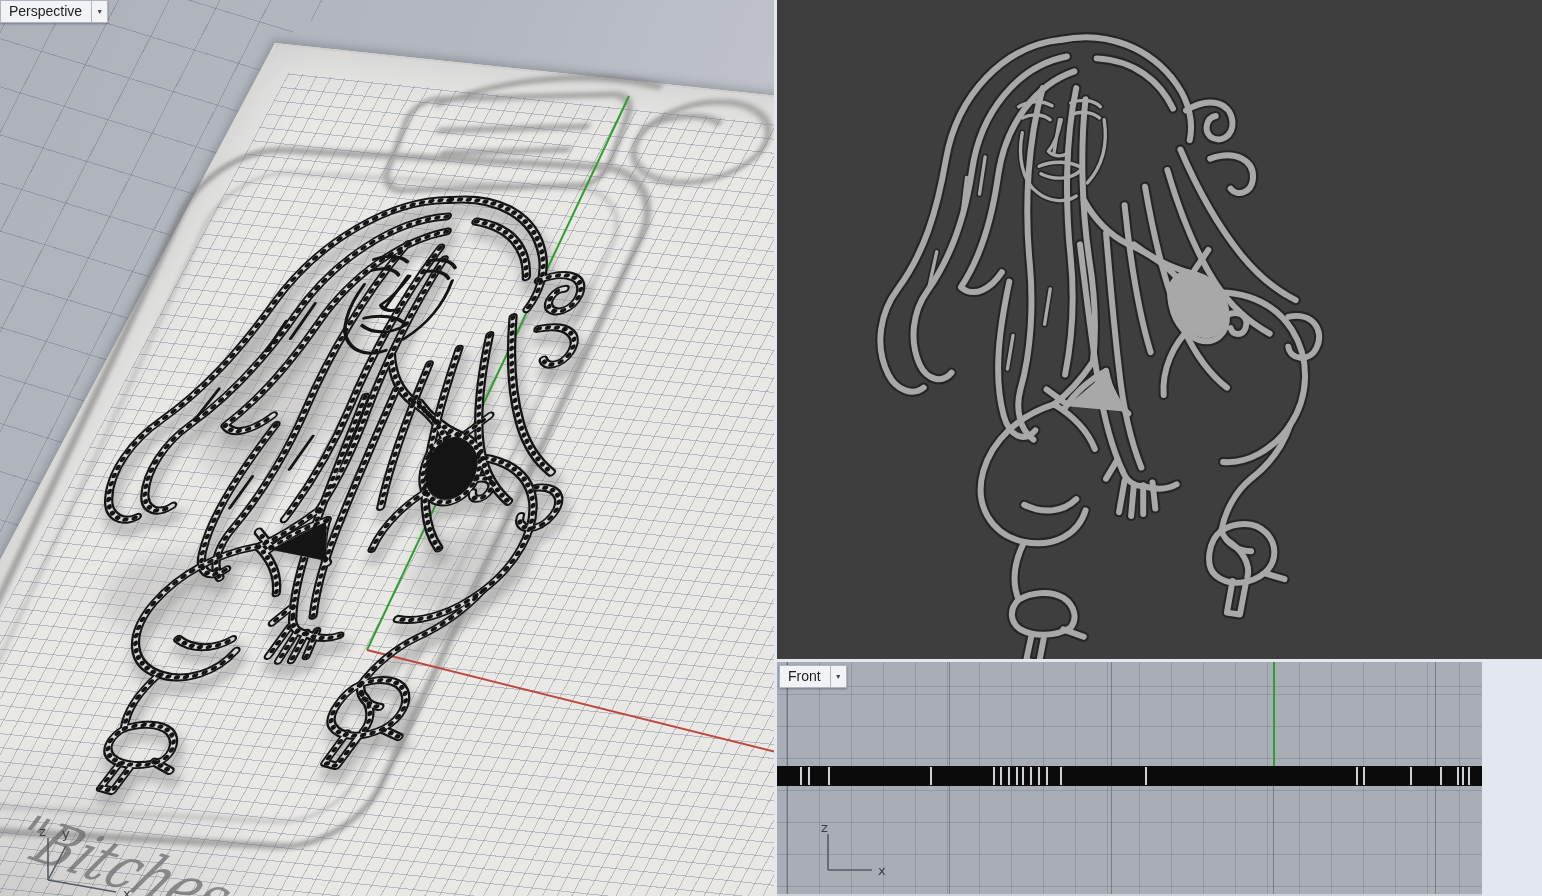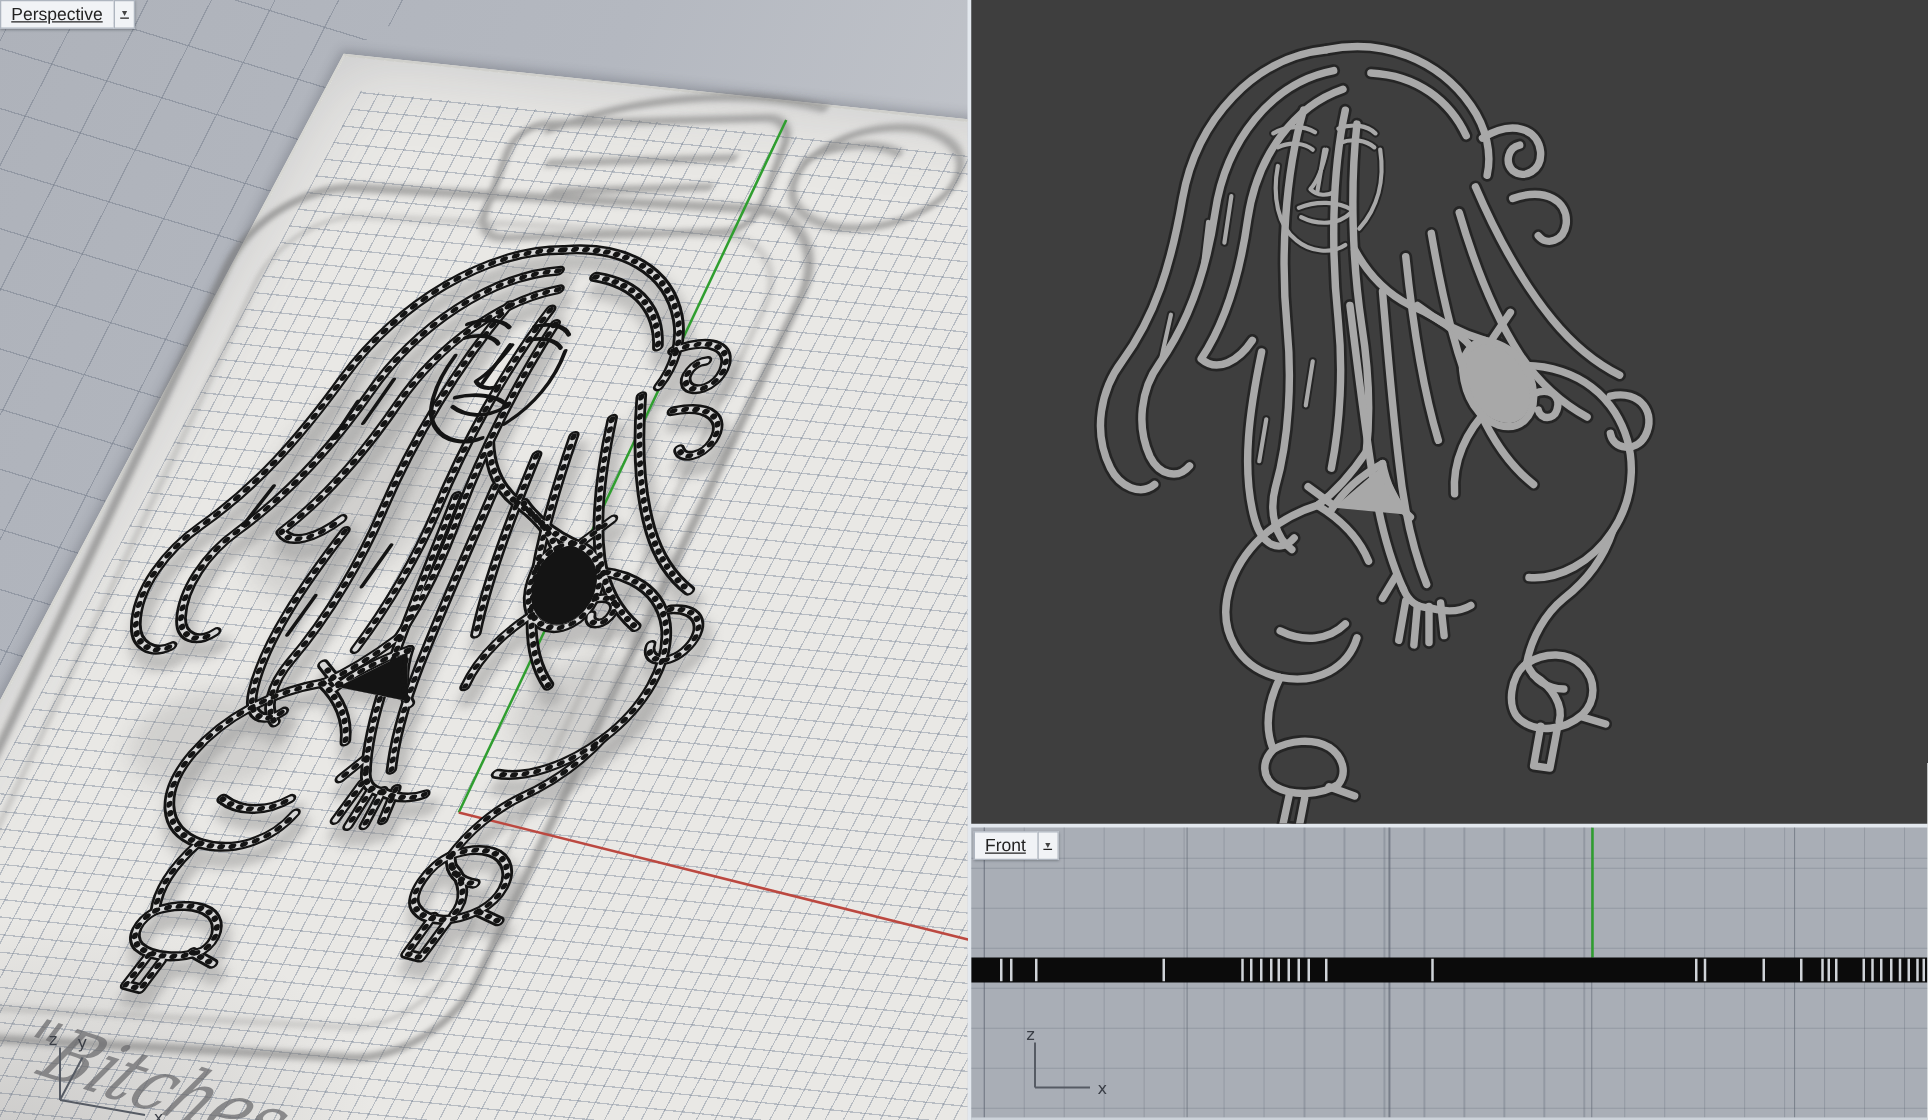--- a/index.html
+++ b/index.html
@@ -45,28 +45,28 @@
   .u-lite{color:#d6d6d6;stroke-width:4.6px;}
   .u-dash{color:var(--extrusion-line);stroke-width:4.6px;stroke-dasharray:1.6 7.5;}
   .u-thinp{color:var(--extrusion-line);stroke-width:3.4px;}
   .r-dark{color:#252525;stroke-width:11px;}
   .r-lite{color:var(--render-line);stroke-width:6.4px;}
   .r-tdark{color:#252525;stroke-width:7px;}
   .r-tlite{color:var(--render-line);stroke-width:3.6px;}
   .u-shade{color:#8d8d8d;stroke-width:16px;}
   
   .vp-tab{position:absolute;display:flex;align-items:stretch;z-index:40;
-    box-shadow:0 1px 2px rgba(20,25,35,.35);font-size:14px;color:#222;text-decoration:underline;}
+    box-shadow:0 1px 2px rgba(20,25,35,.35);font-size:14px;color:#222;}
   .vp-tab .tab-label{background:#f1f3f6;padding:2px 9px 3px 8px;border:1px solid #aeb5bf;border-right:none;}
   .vp-tab .tab-dd{background:#f1f3f6;border:1px solid #aeb5bf;width:15px;display:flex;align-items:center;justify-content:center;
     font-size:7px;color:#444;cursor:pointer;}
   
   .vp-render{left:777px;top:0;width:765px;height:659px;background:var(--render-bg);}
   
-  .vp-front{left:777px;top:662px;width:765px;height:232px;background:var(--front-bg);
+  .vp-front{left:777px;top:662px;width:705px;height:232px;background:var(--front-bg);
     border-bottom:2px solid #ccd2d9;
     background-image:
       repeating-linear-gradient(0deg, rgba(88,96,110,.28) 0 1px, transparent 1px 32px),
       repeating-linear-gradient(90deg, rgba(88,96,110,.28) 0 1px, transparent 1px 32px),
       repeating-linear-gradient(90deg, rgba(60,68,82,.45) 0 1px, transparent 1px 162px);
     background-position:0 25px, 10px 0, 10px 0;
   }
   .front-green-axis{position:absolute;width:2px;background:var(--axis-green);top:0;}
   .front-band{position:absolute;left:0;width:765px;background:#0b0b0b;z-index:5;}
   .front-band .gap{position:absolute;top:1px;bottom:1px;width:2px;background:#cfd3d8;}

